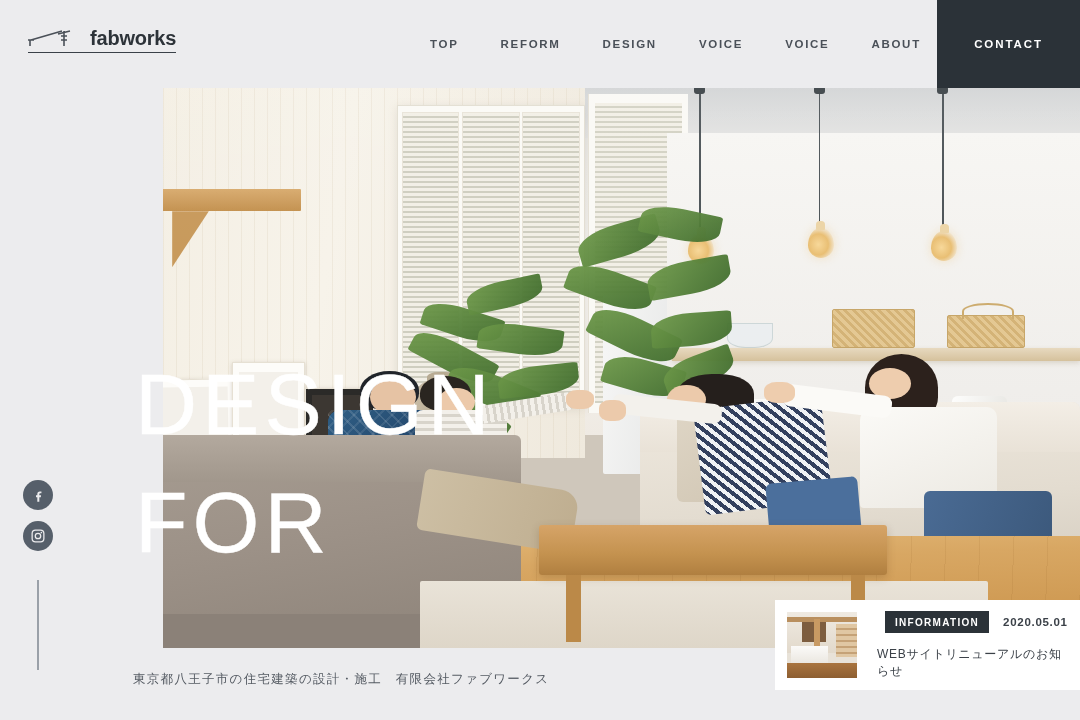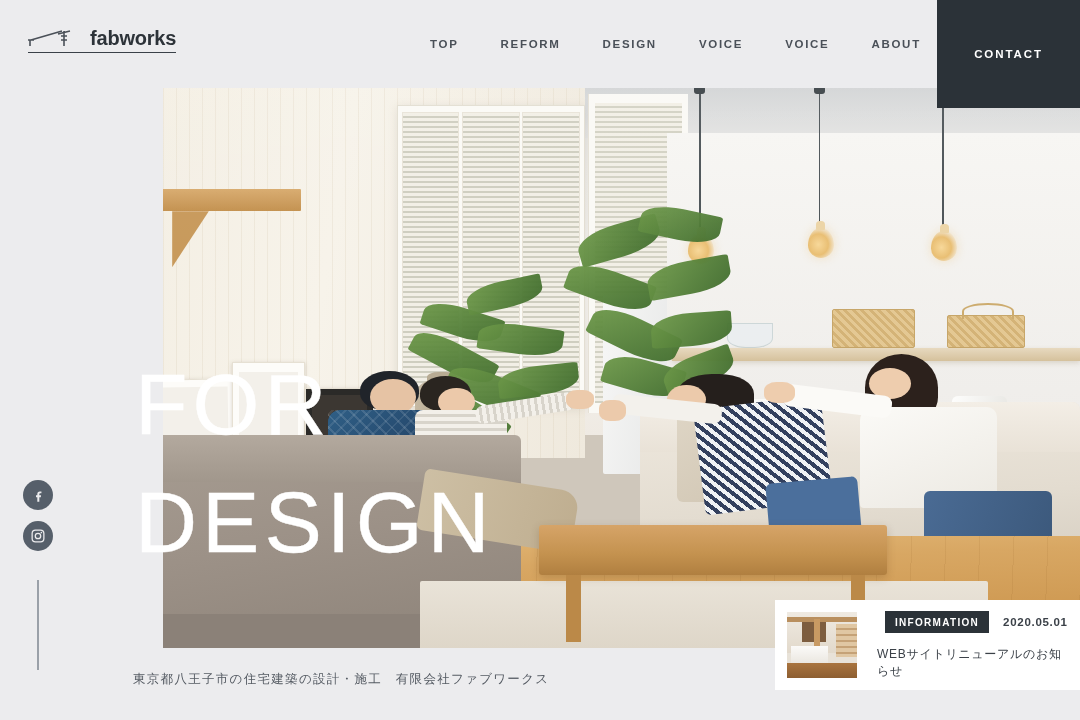--- a/index.html
+++ b/index.html
@@ -32,21 +32,21 @@
     display:flex; align-items:center; gap:0;
   }
   .nav-item {
     font-size:11.5px; font-weight:bold; color:#4a5058;
     letter-spacing:1.7px; padding:0 21px; cursor:pointer;
     white-space:nowrap;
   }
   .nav-item:first-child { padding-left:0; }
 
   .contact-btn {
-    position:absolute; right:0; top:0; width:143px; height:108px;
+    position:absolute; right:0; top:0; width:143px; height:88px;
     background:#2b3238; color:#fff;
     display:flex; align-items:center; justify-content:center;
     font-size:11.5px; font-weight:bold; letter-spacing:1.9px;
     cursor:pointer;
   }
 
   
   .hero {
     position:absolute; left:163px; top:88px;
     width:917px; height:560px;
@@ -634,22 +634,22 @@
     <div class="rug"></div>
     <div class="table"></div>
     <div class="table-leg tl1"></div>
     <div class="table-leg tl2"></div>
 
     <div class="photo-veil"></div>
   </div>
 </div>
 
 <div class="hero-copy">
+  <div class="hero-line">DESIGN</div>
   <div class="hero-line">FOR</div>
-  <div class="hero-line">DESIGN</div>
 </div>
 
 <div class="tagline">東京都八王子市の住宅建築の設計・施工　有限会社ファブワークス</div>
 
 <div class="social">
   <div class="soc">
     <svg width="15" height="15" viewBox="0 0 24 24">
       <path fill="#ececee" d="M14.5 8.5h2.2V5.6h-2.6c-2.6 0-4 1.5-4 4v2.1H8v3h2.1V22h3.2v-7.3h2.4l.4-3h-2.8V10c0-.9.3-1.5 1.2-1.5z"></path>
     </svg>
   </div>

